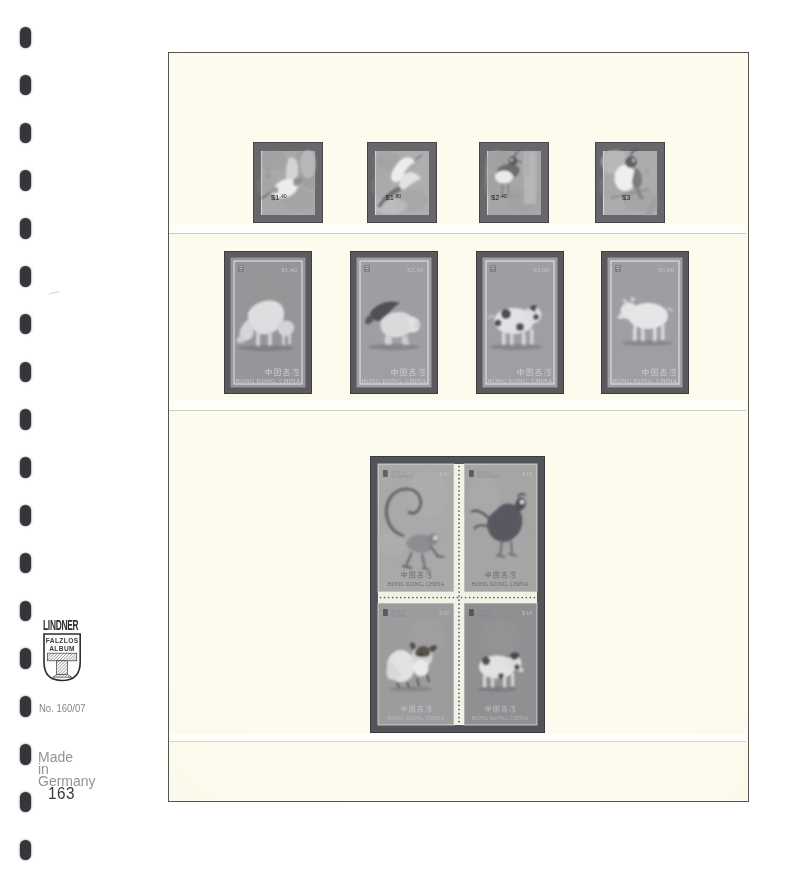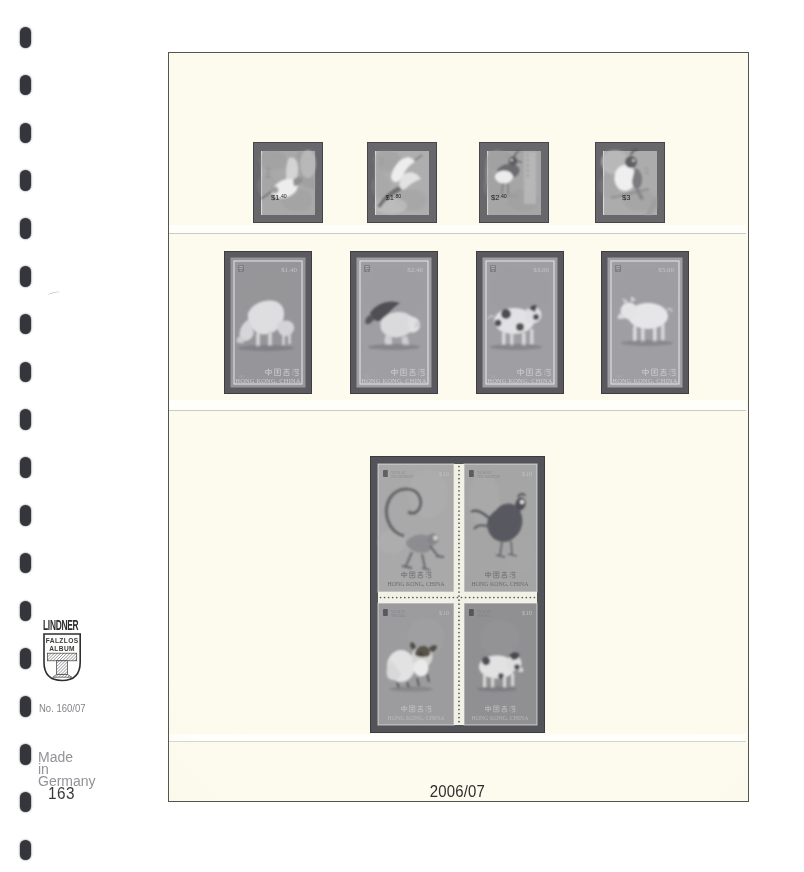--- a/index.html
+++ b/index.html
@@ -382,16 +382,15 @@
     </g>
 
     <g>
       <rect x="84" y="8" width="10" height="261" fill="#f2f1e6"></rect>
       <rect x="8" y="136" width="159" height="11" fill="#f2f1e6"></rect>
       <path d="M89,10.5 V266" stroke="#55555a" stroke-width="1.7" stroke-dasharray="0 4.05" stroke-linecap="round" fill="none"></path>
       <path d="M10.5,141.5 H165" stroke="#55555a" stroke-width="1.7" stroke-dasharray="0 4.05" stroke-linecap="round" fill="none"></path>
     </g>
   </svg>
 
-  <div class="abs" style="left:0;top:728.5px;width:577px;text-align:center;font-size:17px;color:#2e2e30;letter-spacing:.2px;"><span style="display:inline-block;transform:scaleX(.88);">2006/07</span></div>
 </div>
 
 </div>
 
 </body></html>

